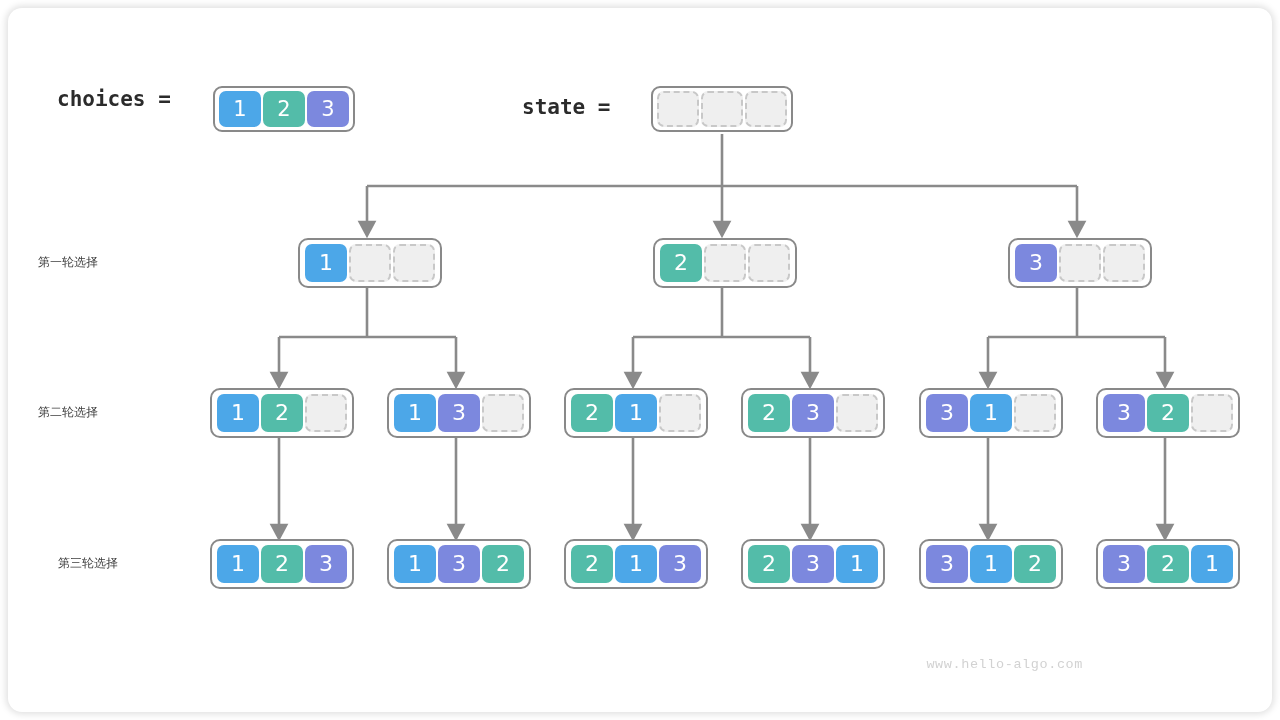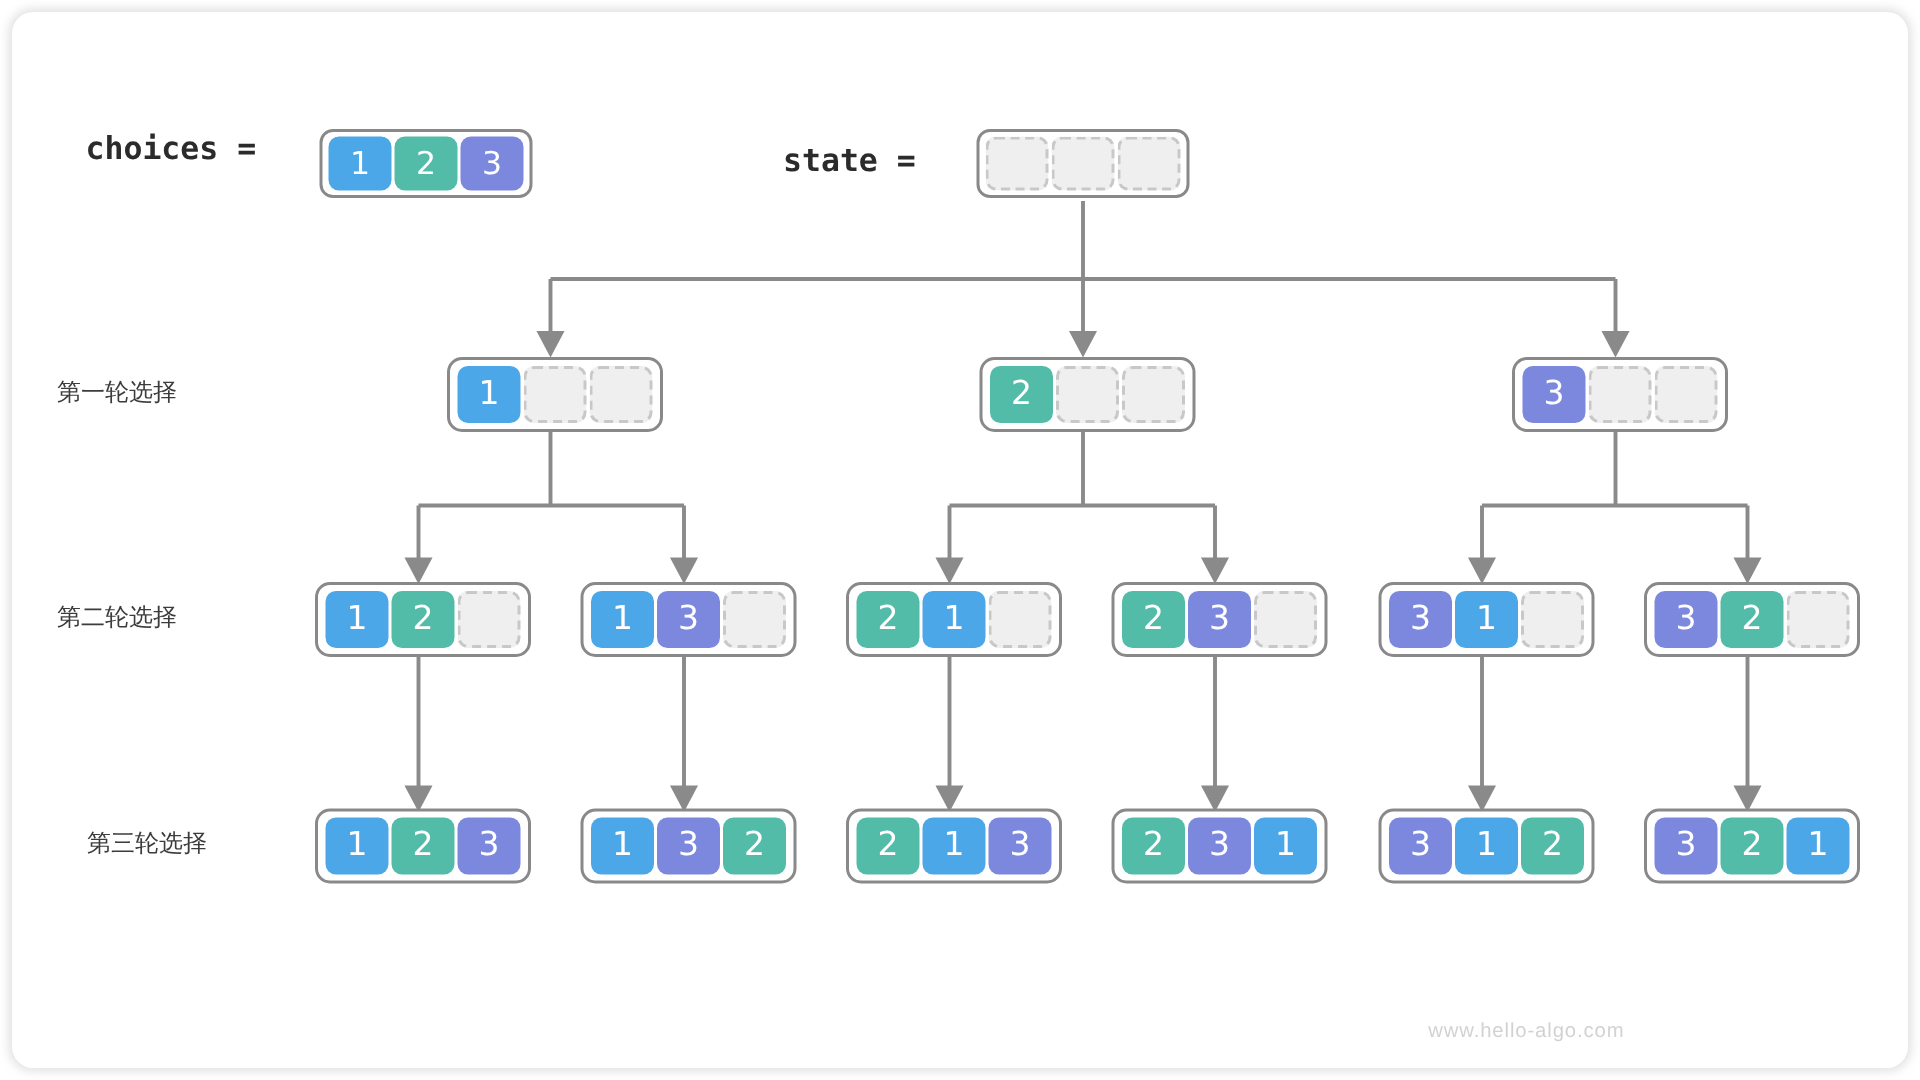--- a/index.html
+++ b/index.html
@@ -51,40 +51,40 @@
     border:2px dashed #c8c8c8;
     color:transparent;
   }
   .c1{background:#4CA7E8;}
   .c2{background:#53BCA9;}
   .c3{background:#7C88DE;}
 
   
   .rowlabel{
     position:absolute;
-    font-size:16px;
+    font-size:12px;
     color:#3c3c3c;
     white-space:nowrap;
     font-family:"DejaVu Sans","Liberation Sans",sans-serif;
   }
   .varlabel{
     position:absolute;
     font-size:21px;
     font-weight:bold;
     color:#2b2b2b;
     white-space:nowrap;
     font-family:"DejaVu Sans Mono","Liberation Mono",monospace;
   }
   .watermark{
     position:absolute;
-    right:34px;bottom:26px;
+    right:34px;bottom:48px;
     font-size:13.5px;
     color:#d2d2d2;
     letter-spacing:0.6px;
-    font-family:Liberation Sans, sans-serif;
+    font-family:Liberation Mono, monospace;
   }
 </style>
 </head>
 <body>
 
 <div id="canvas"></div>
 
 <div id="stage">
 
   <svg id="wires" viewBox="0 0 1280 720" xmlns="http://www.w3.org/2000/svg">

